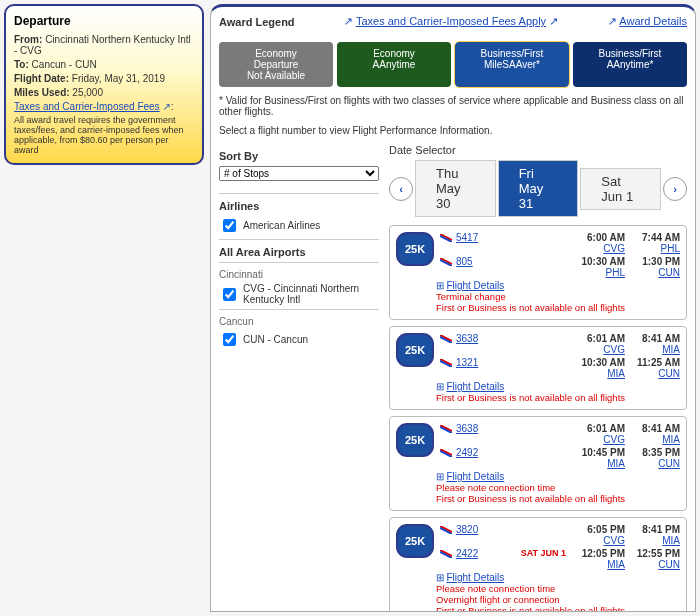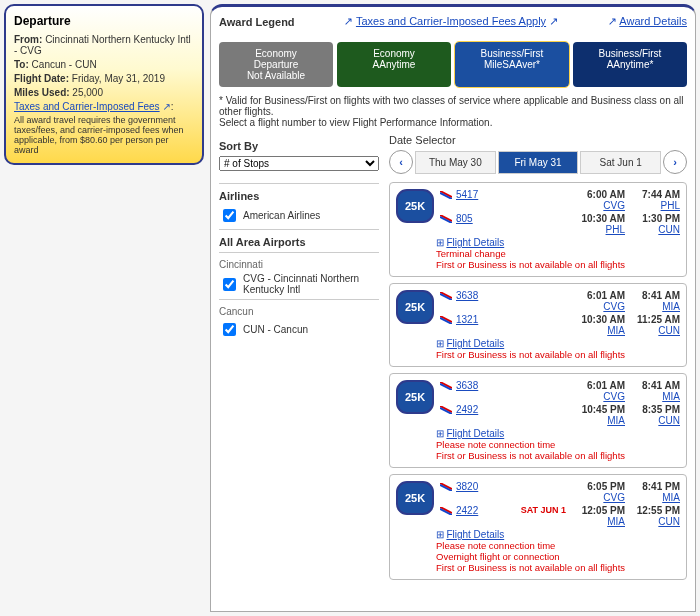--- a/index.html
+++ b/index.html
@@ -14,34 +14,34 @@
 .right{flex:1;border:1px solid #aaa;border-top:3px solid #2e3a8c;border-radius:12px 12px 0 0;background:#fff;padding:8px;overflow:hidden;box-sizing:border-box}
 .legend-row{display:flex;align-items:center;justify-content:space-between;font-size:11px;margin-bottom:14px}
 .legend-title{font-weight:bold}
 .link{color:#1a4bbf;text-decoration:underline;cursor:pointer}
 .cabins{display:flex;gap:4px;margin-bottom:8px}
 .cabin{flex:1;text-align:center;color:#fff;font-size:10px;padding:6px 20px;border-radius:4px}
 .cab-na{background:#7a7a7a}
 .cab-ea{background:#1e5a1e}
 .cab-bs{background:#1b4fa0;outline:1px solid #fbd24b}
 .cab-ba{background:#0d2f6e}
-.note{font-size:10px;margin:0 0;color:#333}
+.note{font-size:10px;margin:8px 0;color:#333}
 .cols{display:flex;gap:10px;margin-top:6px}
 .sidebar{width:160px;flex-shrink:0;font-size:11px}
 .sidebar h4{margin:6px 0 4px;font-size:11px;font-weight:bold}
 .sidebar .sel{width:100%;font-size:10px;margin-bottom:8px}
 .sidebar .chk{font-size:10px;margin:3px 0;display:flex;align-items:center;gap:4px}
 .sidebar .sub{font-size:10px;color:#666;margin:6px 0 3px}
 .sidebar hr{border:none;border-top:1px solid #ccc;margin:4px 0}
 .results{flex:1}
 .date-sel{margin-bottom:8px}
 .date-title{font-size:11px;margin-bottom:4px}
 .date-row{display:flex;align-items:center;gap:2px}
 .arrow{width:22px;height:22px;border:1px solid #999;border-radius:50%;background:#fff;display:flex;align-items:center;justify-content:center;color:#1a4bbf;font-weight:bold;cursor:pointer}
-.date-btn{flex:1;padding:5px 12px;text-align:center;border:1px solid #ccc;background:#f3f3f3;font-size:10px;cursor:pointer}
+.date-btn{flex:1;padding:5px 20px;text-align:left;border:1px solid #ccc;background:#f3f3f3;font-size:13px;cursor:pointer}
 .date-btn.active{background:#1b4fa0;color:#fff}
 .flight-card{border:1px solid #bbb;border-radius:4px;padding:6px;margin-bottom:6px;font-size:10px}
 .fc-row{display:flex;align-items:flex-start;gap:6px}
 .badge{width:34px;height:30px;background:#1b4fa0;border:2px solid #2e3a8c;border-radius:11px;color:#fff;font-weight:bold;font-size:11px;display:flex;align-items:center;justify-content:center;flex-shrink:0}
 .seg-col{flex:1}
 .seg{display:flex;align-items:flex-start;margin-bottom:2px}
 .carrier-ico{width:12px;height:8px;margin-right:4px;margin-top:2px;flex-shrink:0}
 .fnum{color:#1a4bbf;text-decoration:underline;flex:1}
 .redday{color:#d00;font-size:9px;font-weight:bold;margin-right:4px}
 .time-col{width:55px;text-align:right}

